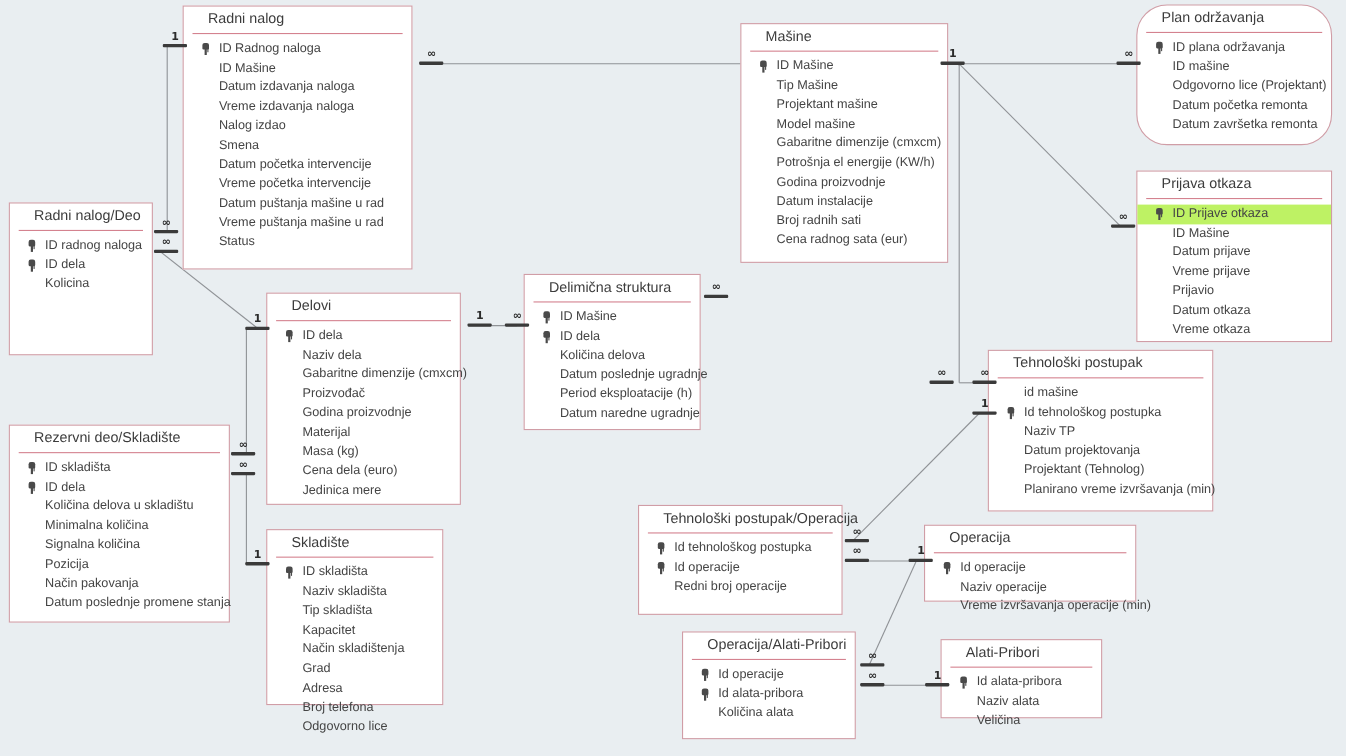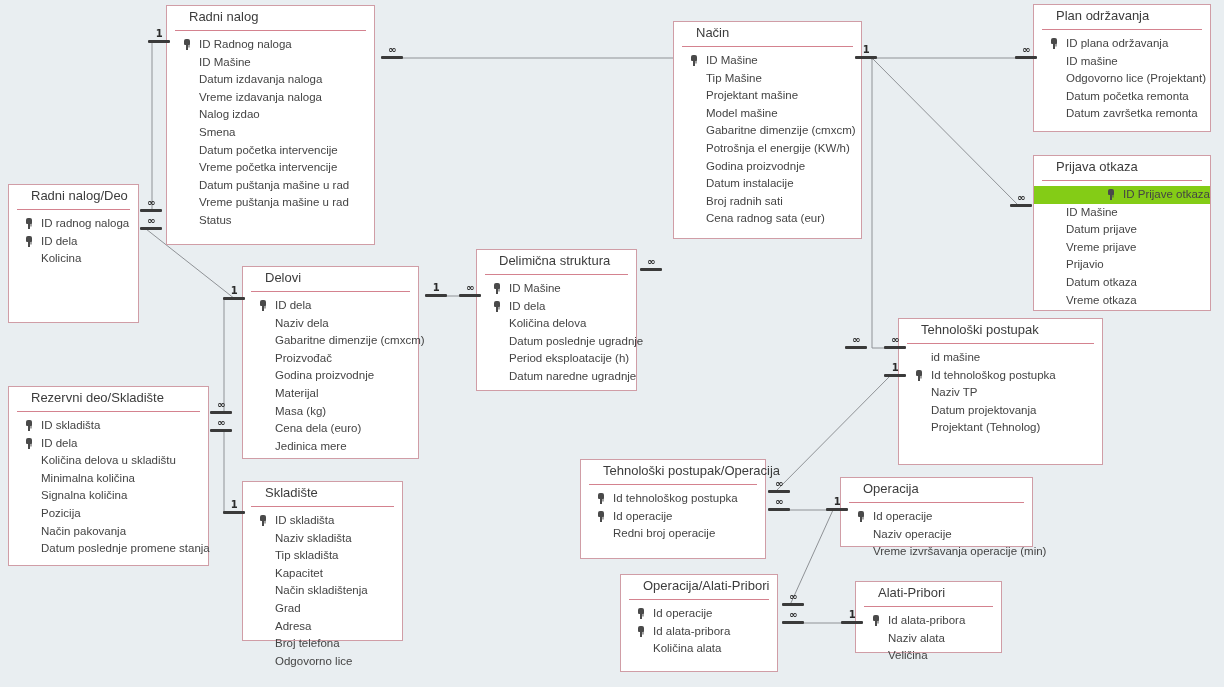--- a/index.html
+++ b/index.html
@@ -50,22 +50,21 @@
     line-height: 17.6px;
     color: #444;
     padding-left: 12px;
     position: relative;
     white-space: nowrap;
     display: flex;
     align-items: center;
     height: 17.6px;
   }
   .field.selected {
-    background: #84cc16;
-    justify-content: flex-end;
+    background: #bef264;
   }
   .keycell {
     width: 16px;
     min-width: 16px;
     display: inline-flex;
     justify-content: center;
     align-items: center;
   }
   .key-icon {
     display: inline-block;
@@ -183,21 +182,21 @@
             <span class="keycell"></span>
             <span class="fname">Vreme puštanja mašine u rad</span>
           </li>
           <li class="field">
             <span class="keycell"></span>
             <span class="fname">Status</span>
           </li>
         </ul>
       </div>
       <div class="entity" style="left: 673px; top: 21px; width: 189px; height: 218px;">
-        <div class="entity-title">Način</div>
+        <div class="entity-title">Mašine</div>
         <ul class="fields">
           <li class="field">
             <span class="keycell">
               <span class="key-icon"></span>
             </span>
             <span class="fname">ID Mašine</span>
           </li>
           <li class="field">
             <span class="keycell"></span>
             <span class="fname">Tip Mašine</span>
@@ -229,21 +228,21 @@
           <li class="field">
             <span class="keycell"></span>
             <span class="fname">Broj radnih sati</span>
           </li>
           <li class="field">
             <span class="keycell"></span>
             <span class="fname">Cena radnog sata (eur)</span>
           </li>
         </ul>
       </div>
-      <div class="entity" style="left: 1033px; top: 4px; width: 178px; height: 128px;">
+      <div class="entity" style="left: 1033px; top: 4px; width: 178px; height: 128px; border-radius: 28px;">
         <div class="entity-title">Plan održavanja</div>
         <ul class="fields">
           <li class="field">
             <span class="keycell">
               <span class="key-icon"></span>
             </span>
             <span class="fname">ID plana održavanja</span>
           </li>
           <li class="field">
             <span class="keycell"></span>
@@ -496,20 +495,24 @@
             <span class="keycell"></span>
             <span class="fname">Naziv TP</span>
           </li>
           <li class="field">
             <span class="keycell"></span>
             <span class="fname">Datum projektovanja</span>
           </li>
           <li class="field">
             <span class="keycell"></span>
             <span class="fname">Projektant (Tehnolog)</span>
+          </li>
+          <li class="field">
+            <span class="keycell"></span>
+            <span class="fname">Planirano vreme izvršavanja (min)</span>
           </li>
         </ul>
       </div>
       <div class="entity" style="left: 580px; top: 459px; width: 186px; height: 100px;">
         <div class="entity-title">Tehnološki postupak/Operacija</div>
         <ul class="fields">
           <li class="field">
             <span class="keycell">
               <span class="key-icon"></span>
             </span>

